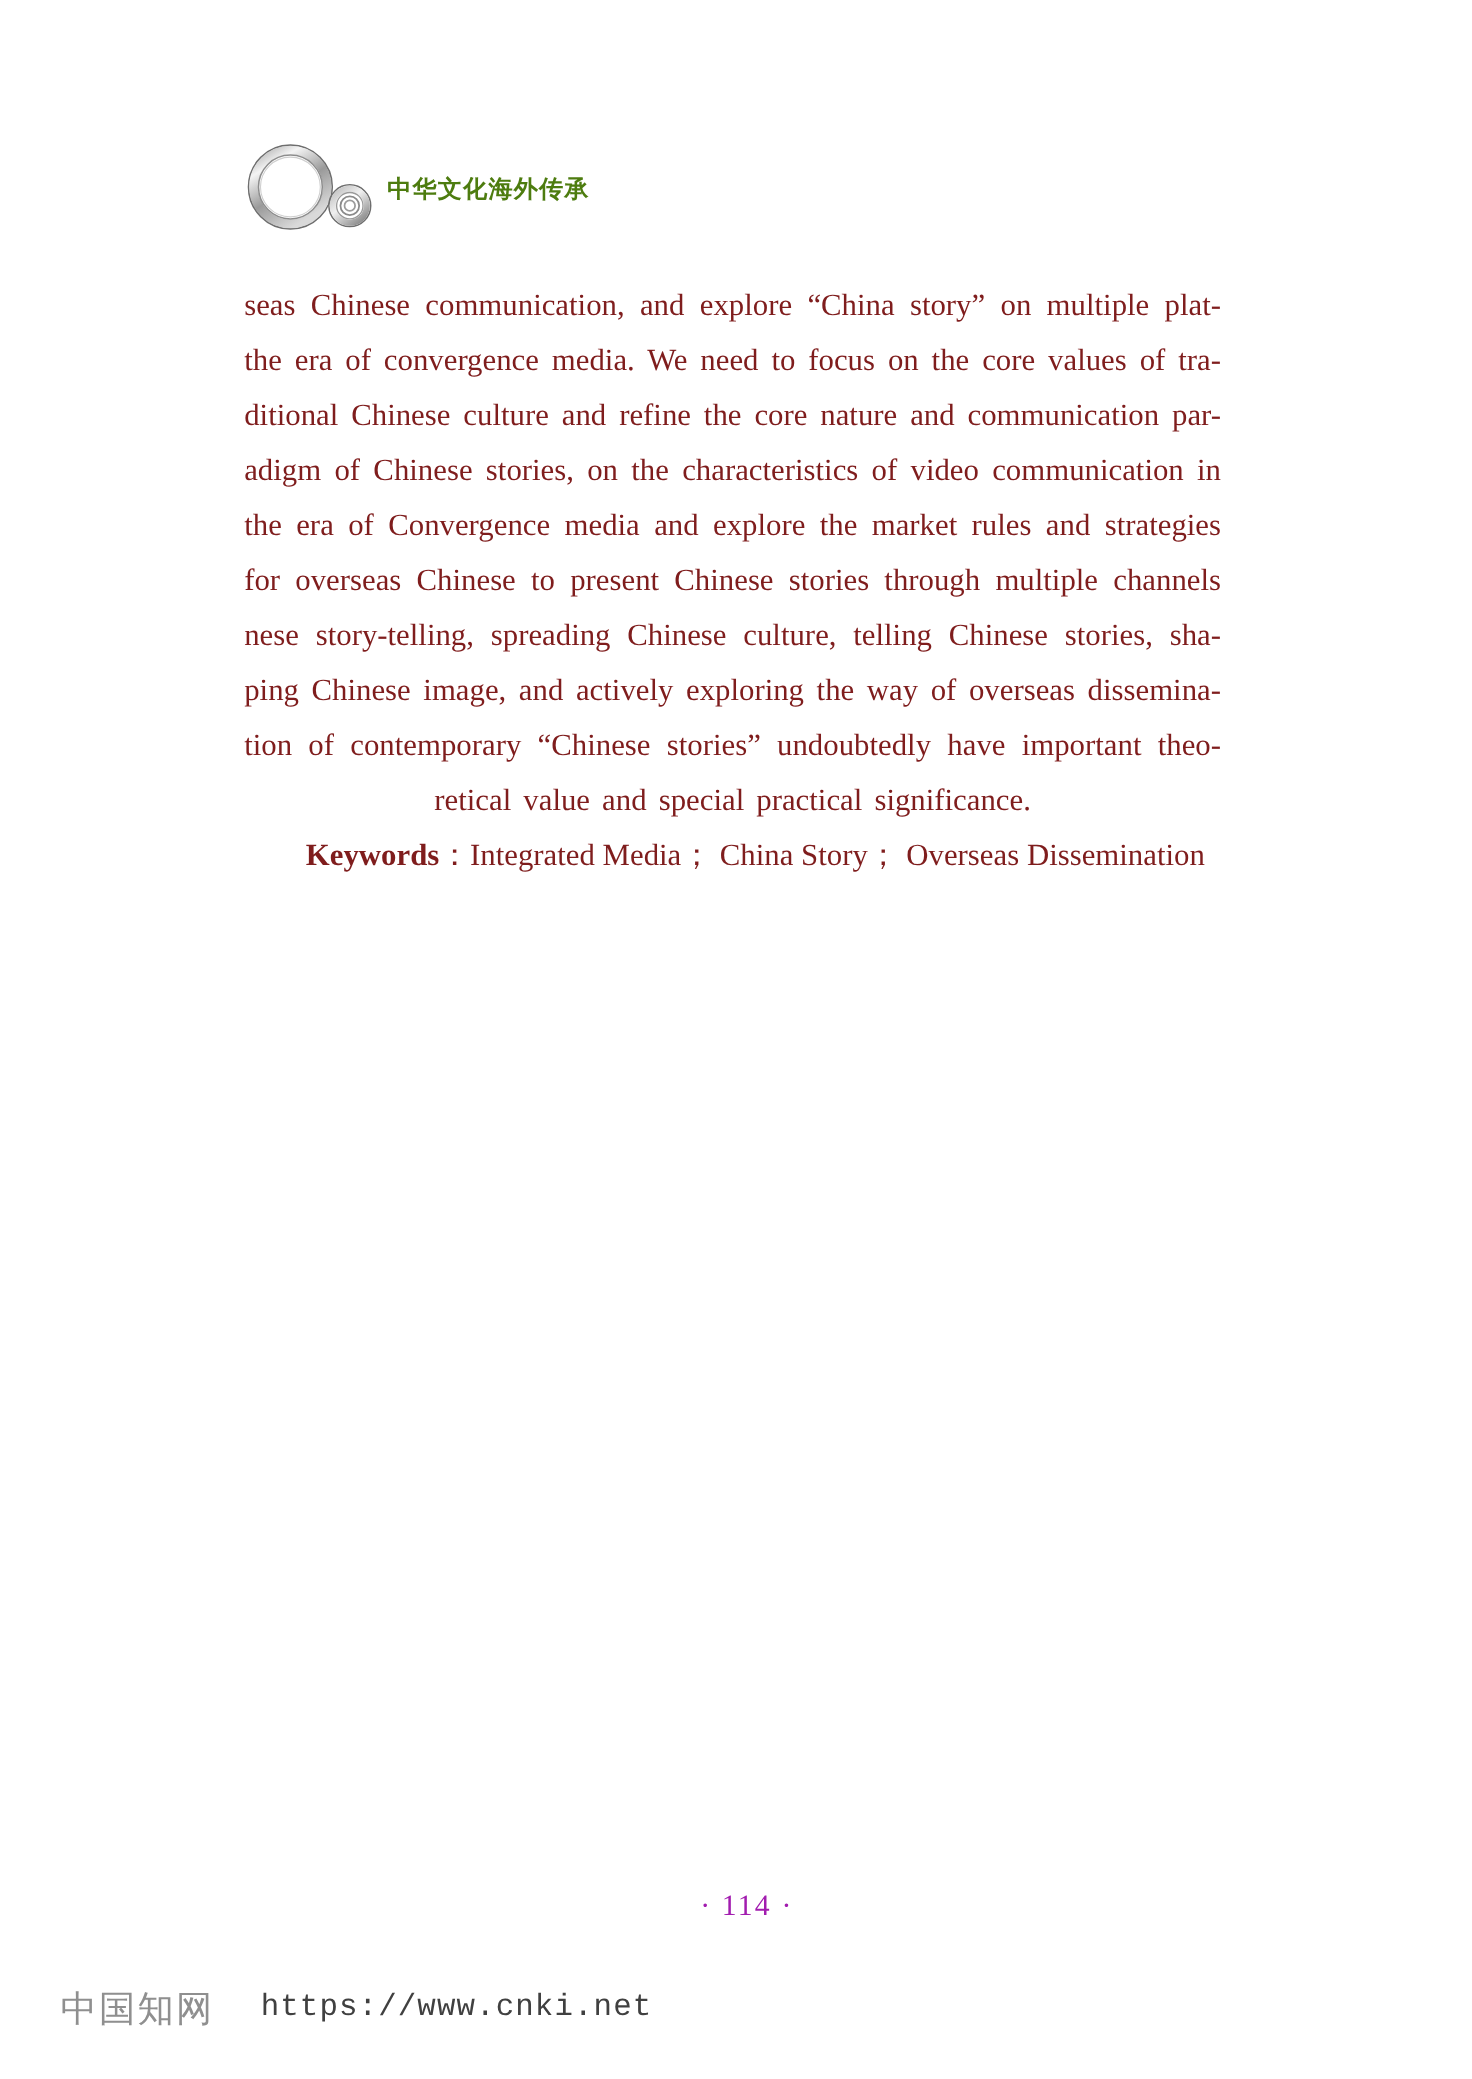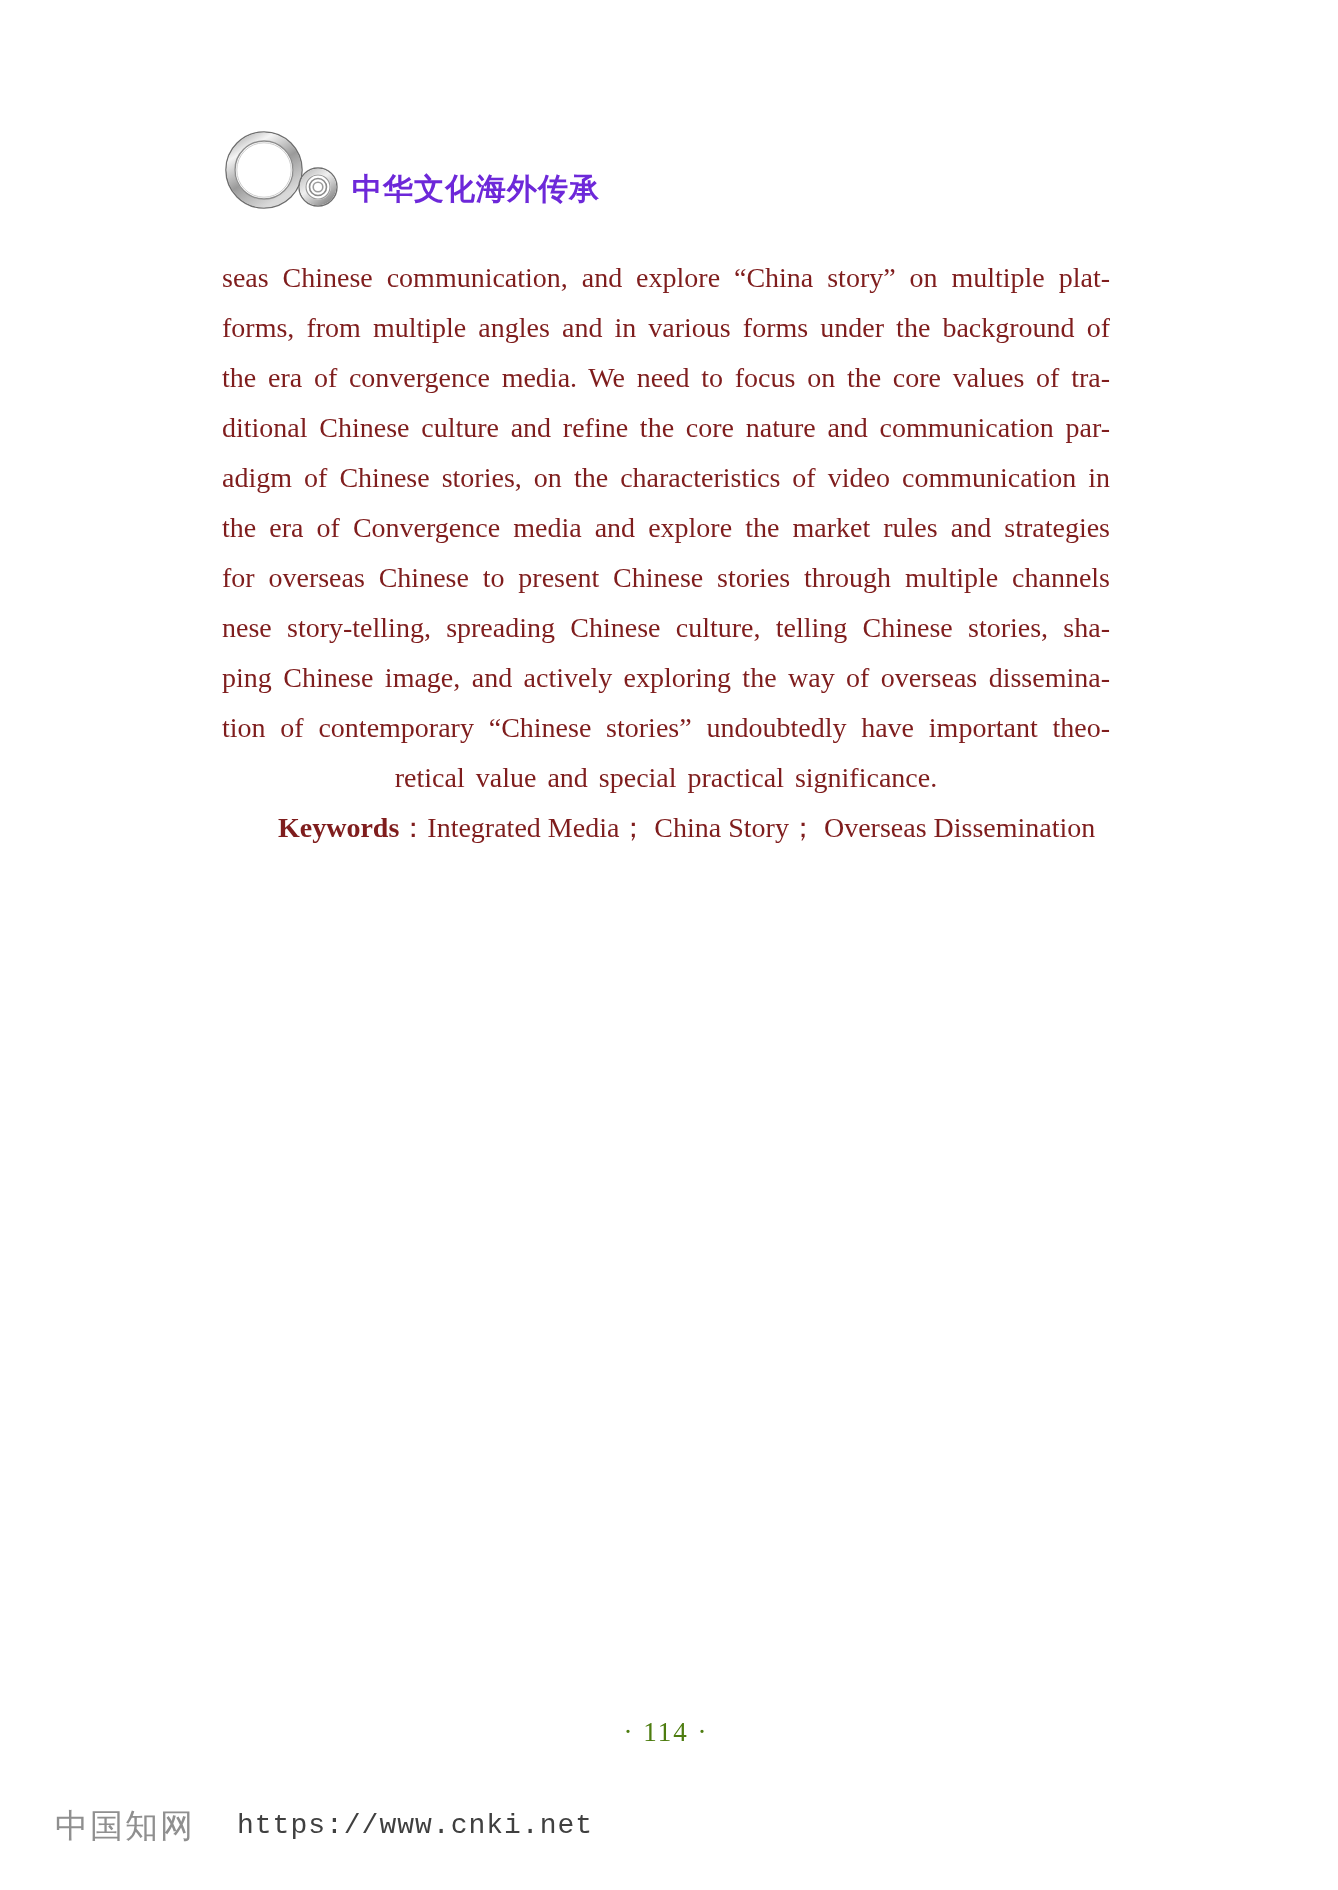--- a/index.html
+++ b/index.html
@@ -5,38 +5,37 @@
   html,body { margin:0; padding:0; background:#ffffff; }
   .page {
     position:relative; width:1338px; height:1890px; background:#ffffff;
     font-family:"Liberation Serif", serif; overflow:hidden;
   }
   
   .logo { position:absolute; left:220px; top:104px; }
   .series-title {
     position:absolute; left:352px; top:157px;
     font-family:"Liberation Sans", sans-serif;
-    font-size:30px; font-weight:600; letter-spacing:1px; color:#6d28d9;
+    font-size:22px; font-weight:600; letter-spacing:1px; color:#4d7c0f;
     white-space:nowrap;
-    margin-top:12px;
   }
   
   .abstract {
     position:absolute; left:222px; top:253px; width:888px;
     font-size:28px; color:#7f1d1d;
   }
   .line { height:50px; line-height:50px; overflow:hidden; }
   .jl   { text-align:justify; text-align-last:justify; }
   .last-line { word-spacing:4px;text-align:center; }
   .keywords-line { height:50px; line-height:50px; padding-left:56px; white-space:nowrap; }
   .kw-label { font-weight:bold; }
   
   .page-number {
-    position:absolute; left:222px; top:1712px; width:888px; height:40px;
-    line-height:40px; text-align:center; font-size:27px; color:#4d7c0f;
+    position:absolute; left:235px; top:1712px; width:888px; height:40px;
+    line-height:40px; text-align:center; font-size:27px; color:#a21caf;
     letter-spacing:2px;
   }
   
   .footer-site {
     position:absolute; left:55px; top:1804px;
     font-family:"Liberation Serif", serif;
     font-size:33px; color:#8f8f8f; letter-spacing:2px; white-space:nowrap;
   }
   .footer-url {
     position:absolute; left:237px; top:1810px;
@@ -71,21 +70,20 @@
     <circle cx="98" cy="83" r="15.5" fill="none" stroke="url(#mg2)" stroke-width="5.5"></circle>
     <circle cx="98" cy="83" r="12" fill="none" stroke="#9a9a9a" stroke-width="1.2"></circle>
     <circle cx="98" cy="83" r="8.5" fill="none" stroke="#8a8a8a" stroke-width="1.6"></circle>
     <circle cx="98" cy="83" r="4.8" fill="none" stroke="#9c9c9c" stroke-width="1.6"></circle>
   </svg>
 
   <div class="series-title">中华文化海外传承</div>
 
   <div class="abstract">
     <div class="line jl">seas Chinese communication, and explore “China story” on multiple plat-</div>
-    <div class="line jl">forms, from multiple angles and in various forms under the background of</div>
     <div class="line jl">the era of convergence media. We need to focus on the core values of tra-</div>
     <div class="line jl">ditional Chinese culture and refine the core nature and communication par-</div>
     <div class="line jl">adigm of Chinese stories, on the characteristics of video communication in</div>
     <div class="line jl">the era of Convergence media and explore the market rules and strategies</div>
     <div class="line jl">for overseas Chinese to present Chinese stories through multiple channels</div>
     <div class="line jl">nese story-telling, spreading Chinese culture, telling Chinese stories, sha-</div>
     <div class="line jl">ping Chinese image, and actively exploring the way of overseas dissemina-</div>
     <div class="line jl">tion of contemporary “Chinese stories” undoubtedly have important theo-</div>
     <div class="line last-line">retical value and special practical significance.</div>
     <div class="keywords-line">

